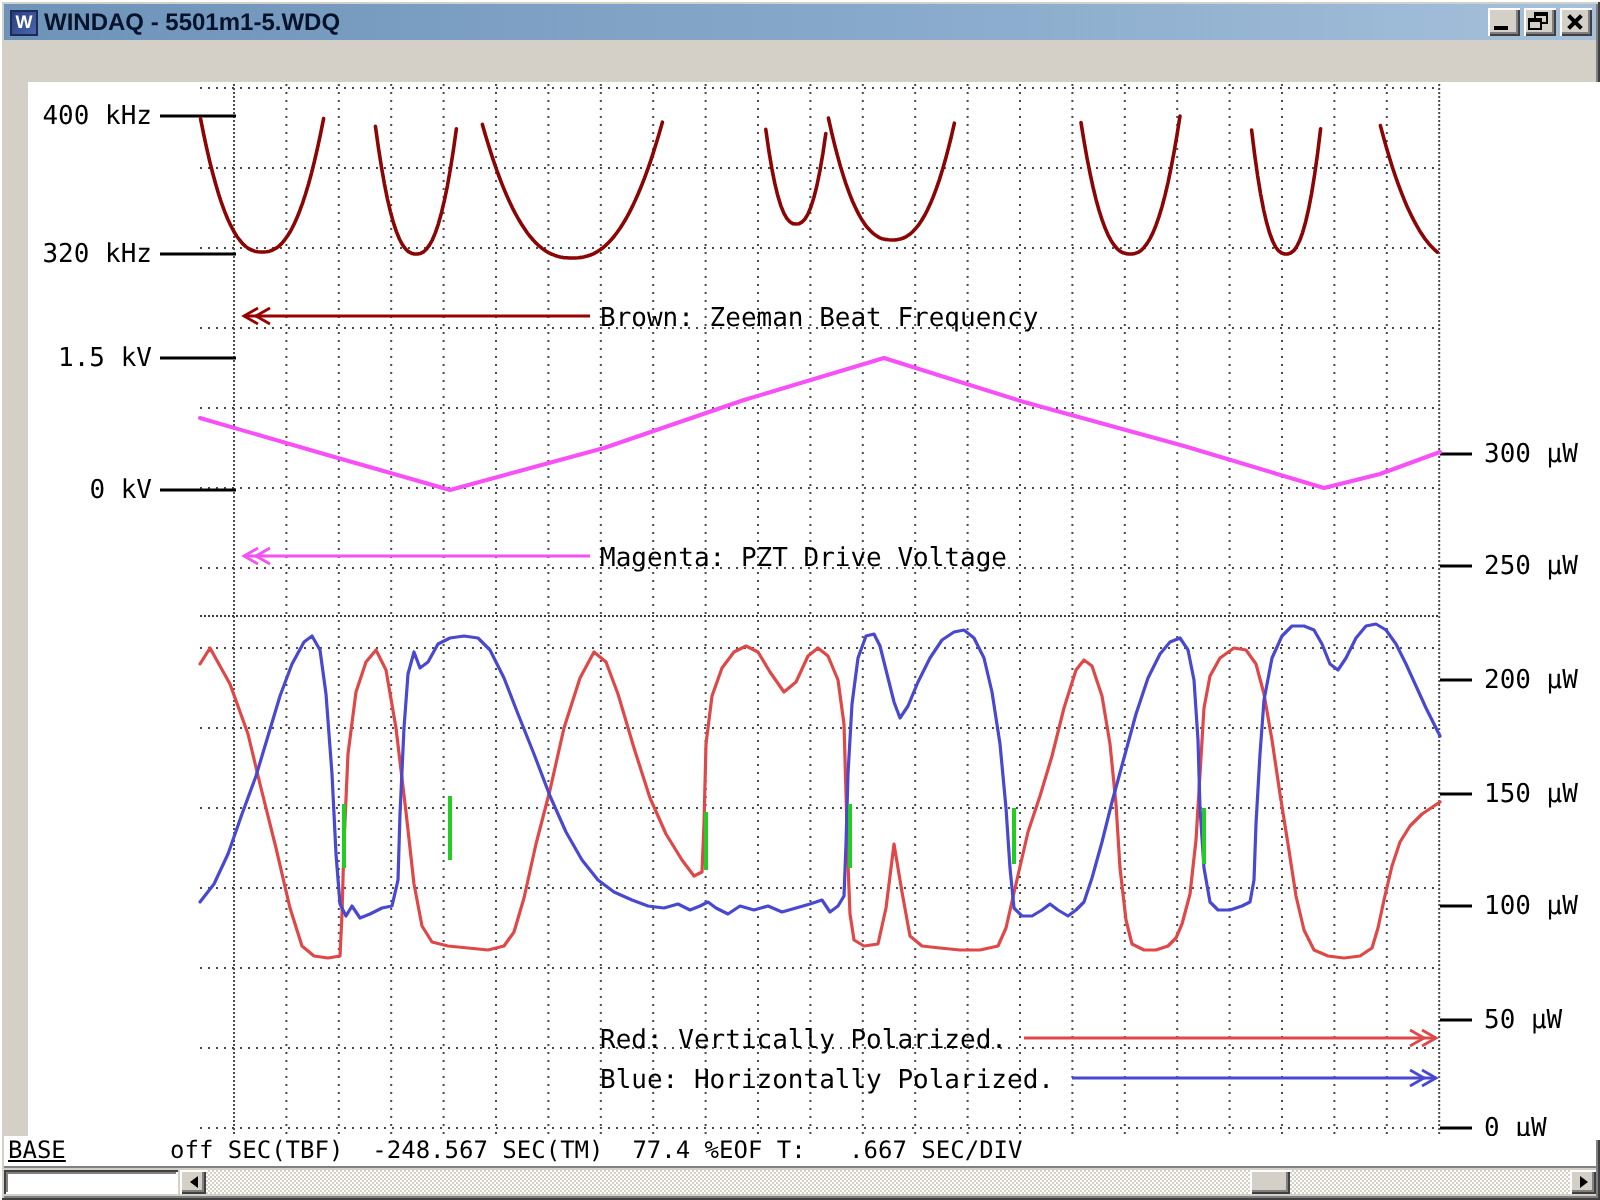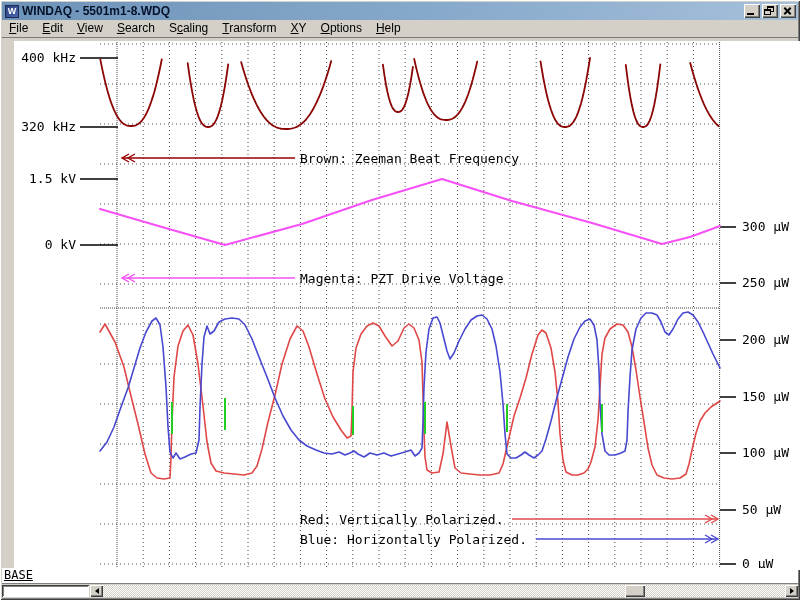--- a/index.html
+++ b/index.html
@@ -82,45 +82,34 @@
     box-shadow:inset 1px 1px #ffffff, inset -1px -1px #404040, inset -2px -2px #808080;
   }
 </style>
 </head>
 <body>
 
 <div id="win">
 
   <div id="titlebar">
     <div id="title-icon">W</div>
-    <div id="title-text">WINDAQ - 5501m1-8.WDQ</div>
+    <div id="title-text">WINDAQ - 5501m1-5.WDQ</div>
     <div class="tb-btn">
         <div class="glyph-min"></div>
       </div>
     <div class="tb-btn">
       <div class="glyph-restore-back"></div>
       <div class="glyph-restore-front"></div>
     </div>
     <div class="tb-btn">
       <div class="glyph-x1"></div>
       <div class="glyph-x2"></div>
     </div>
   </div>
 
-  <div id="menubar">
-      <div class="menu-item"><u>F</u>ile</div>
-      <div class="menu-item"><u>E</u>dit</div>
-      <div class="menu-item"><u>V</u>iew</div>
-      <div class="menu-item"><u>S</u>earch</div>
-      <div class="menu-item">S<u>c</u>aling</div>
-      <div class="menu-item"><u>T</u>ransform</div>
-      <div class="menu-item"><u>X</u>Y</div>
-      <div class="menu-item"><u>O</u>ptions</div>
-      <div class="menu-item"><u>H</u>elp</div>
-    </div>
 
   <div id="client">
     <svg id="chart" width="800" height="529" viewBox="0 39 800 529">
 
       <g id="g-grid">
           <line x1="105" y1="40" x2="105" y2="568" stroke="#4a4a4a" stroke-width="1" stroke-dasharray="1,1"></line>
           <line x1="131.2" y1="40" x2="131.2" y2="568" stroke="#4a4a4a" stroke-width="1" stroke-dasharray="1,3"></line>
           <line x1="157.4" y1="40" x2="157.4" y2="568" stroke="#4a4a4a" stroke-width="1" stroke-dasharray="1,3"></line>
           <line x1="183.6" y1="40" x2="183.6" y2="568" stroke="#4a4a4a" stroke-width="1" stroke-dasharray="1,3"></line>
           <line x1="209.8" y1="40" x2="209.8" y2="568" stroke="#4a4a4a" stroke-width="1" stroke-dasharray="1,3"></line>
@@ -219,20 +208,21 @@
           <polyline points="693,513 700,517 693,521" fill="none" stroke="#e04848" stroke-width="1.4"></polyline>
           <line x1="524" y1="537" x2="706" y2="537" stroke="#4848d0" stroke-width="1.4"></line>
           <polyline points="699,533 706,537 699,541" fill="none" stroke="#4848d0" stroke-width="1.4"></polyline>
           <polyline points="693,533 700,537 693,541" fill="none" stroke="#4848d0" stroke-width="1.4"></polyline>
         </g>
     </svg>
   </div>
 
   <div id="statusline">
     <span id="status-base">BASE</span>
+    <span id="status-readout">off SEC(TBF)  -248.567 SEC(TM)  77.4 %EOF T:   .667 SEC/DIV</span>
   </div>
 
   <div id="scrollrow">
     <div id="marker-box"></div>
     <div id="hscroll">
       <div class="scroll-btn" id="scroll-left">
           <div class="tri-left"></div>
         </div>
       <div id="scroll-thumb"></div>
       <div class="scroll-btn" id="scroll-right">

